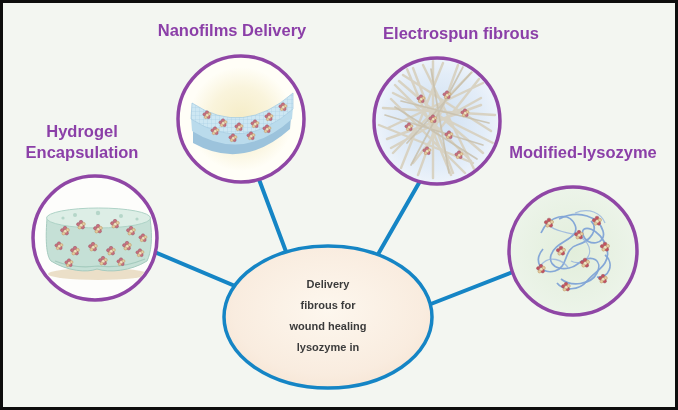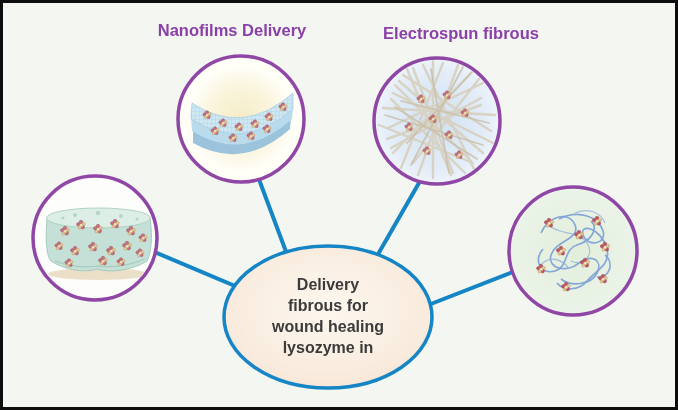--- a/index.html
+++ b/index.html
@@ -18,21 +18,21 @@
   .center-ellipse{fill:url(#gCenterFill);stroke:var(--center-ellipse-border,#1585c5);stroke-width:3.5;}
   .node-label{
     position:absolute;transform:translateX(-50%);
     color:var(--node-label-text,#8b3fa8);
     font-size:16.5px;font-weight:bold;line-height:21px;
     text-align:center;white-space:nowrap;z-index:2;
   }
   .center-label{
     position:absolute;transform:translate(-50%,-50%);
     color:var(--center-text,#3b3b3b);
-    font-size:16px;font-weight:bold;line-height:21px;
+    font-size:11px;font-weight:bold;line-height:21px;
     text-align:center;white-space:nowrap;z-index:2;
   }
   .lbl-line{display:block;}
   .fiber-main{stroke:#d7d1c0;stroke-width:2.4;stroke-linecap:round;fill:none;opacity:.95;}
   .fiber-thin{stroke:#c8c0ab;stroke-width:1.7;stroke-linecap:round;fill:none;opacity:.85;}
   .tangle{stroke:#7fa3d6;stroke-width:1.7;fill:none;opacity:.95;}
   .tangle-thin{stroke:#93b2dd;stroke-width:1.3;fill:none;opacity:.8;}
   .m1{fill:var(--mol-main,#c96f7f);stroke:#9a5560;stroke-width:.4;}
   .m2{fill:#e6cba2;stroke:#b98f56;stroke-width:.4;}
   .m3{fill:#f0e3c8;stroke:#c4a06a;stroke-width:.3;}
@@ -185,30 +185,35 @@
           <use href="#mol" transform="translate(538,266) scale(1.2)"></use>
           <use href="#mol" transform="translate(582,260) scale(1.25)"></use>
           <use href="#mol" transform="translate(600,276) scale(1.2)"></use>
           <use href="#mol" transform="translate(563,284) scale(1.2)"></use>
           <use href="#mol" transform="translate(576,232) scale(1.2)"></use>
         </g>
       </g>
     </g>
   </svg>
 
+  <div class="node-label" style="left:79px;top:118px">
+    <span class="lbl-line">Hydrogel</span>
+    <span class="lbl-line">Encapsulation</span>
+  </div>
 
   <div class="node-label" style="left:229px;top:17px">
     <span class="lbl-line">Nanofilms Delivery</span>
   </div>
 
   <div class="node-label" style="left:458px;top:20px">
     <span class="lbl-line">Electrospun fibrous</span>
   </div>
 
   <div class="node-label" style="left:580px;top:139px">
+    <span class="lbl-line">Modified-lysozyme</span>
   </div>
 
   <div class="center-label" style="left:325px;top:313px">
     <span class="lbl-line">Delivery</span>
     <span class="lbl-line">fibrous for</span>
     <span class="lbl-line">wound healing</span>
     <span class="lbl-line">lysozyme in</span>
   </div>
 
 </div>

